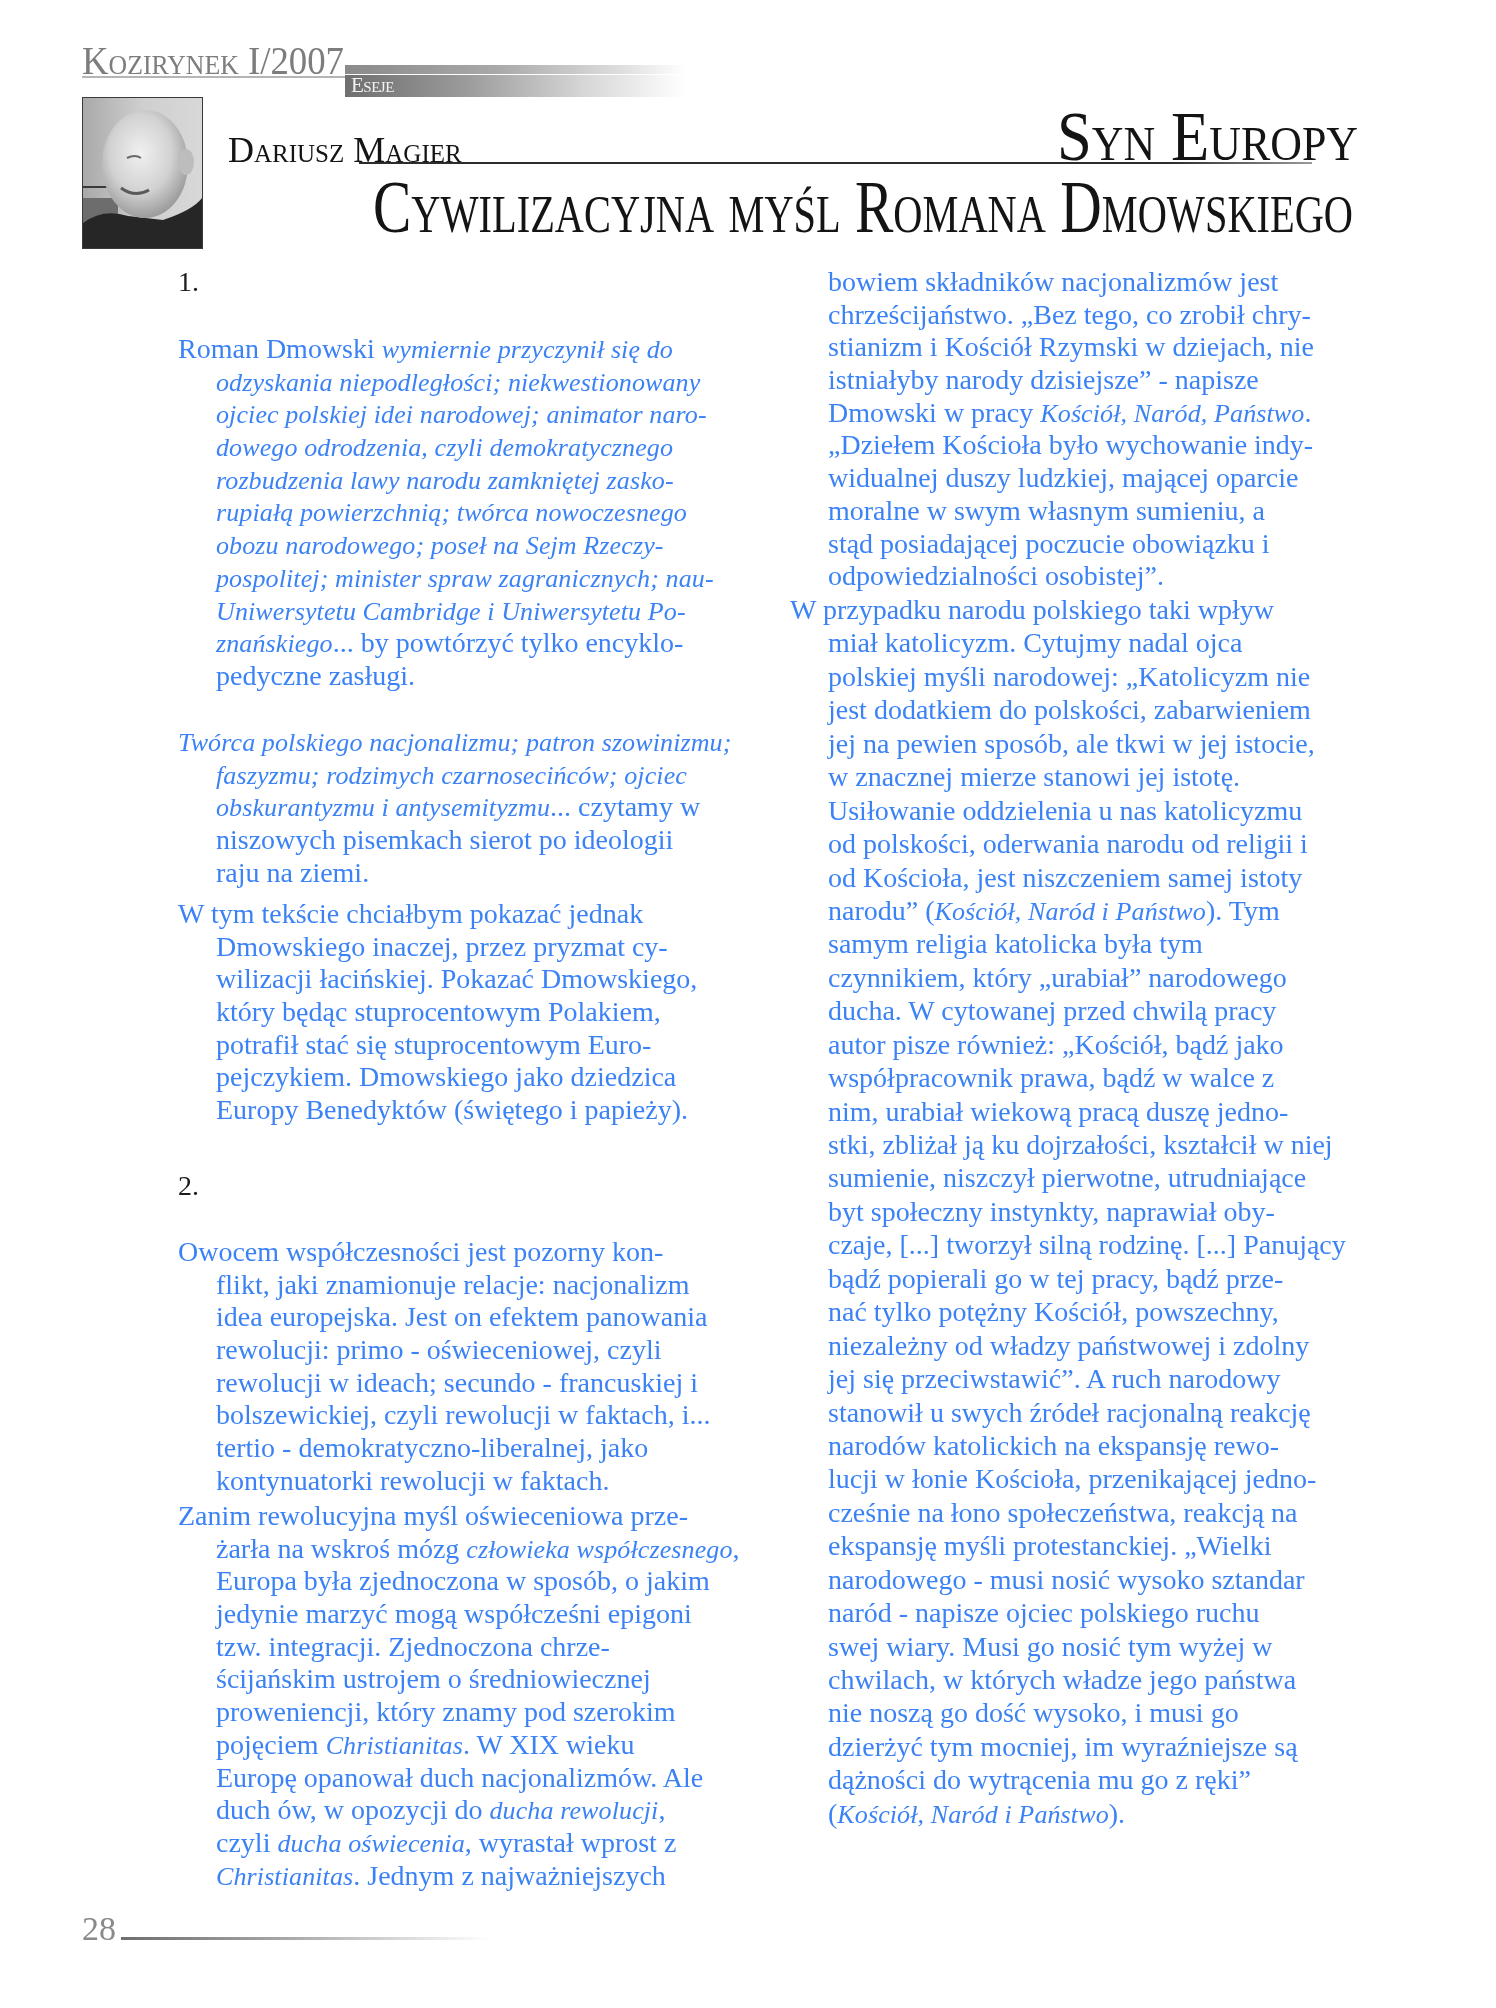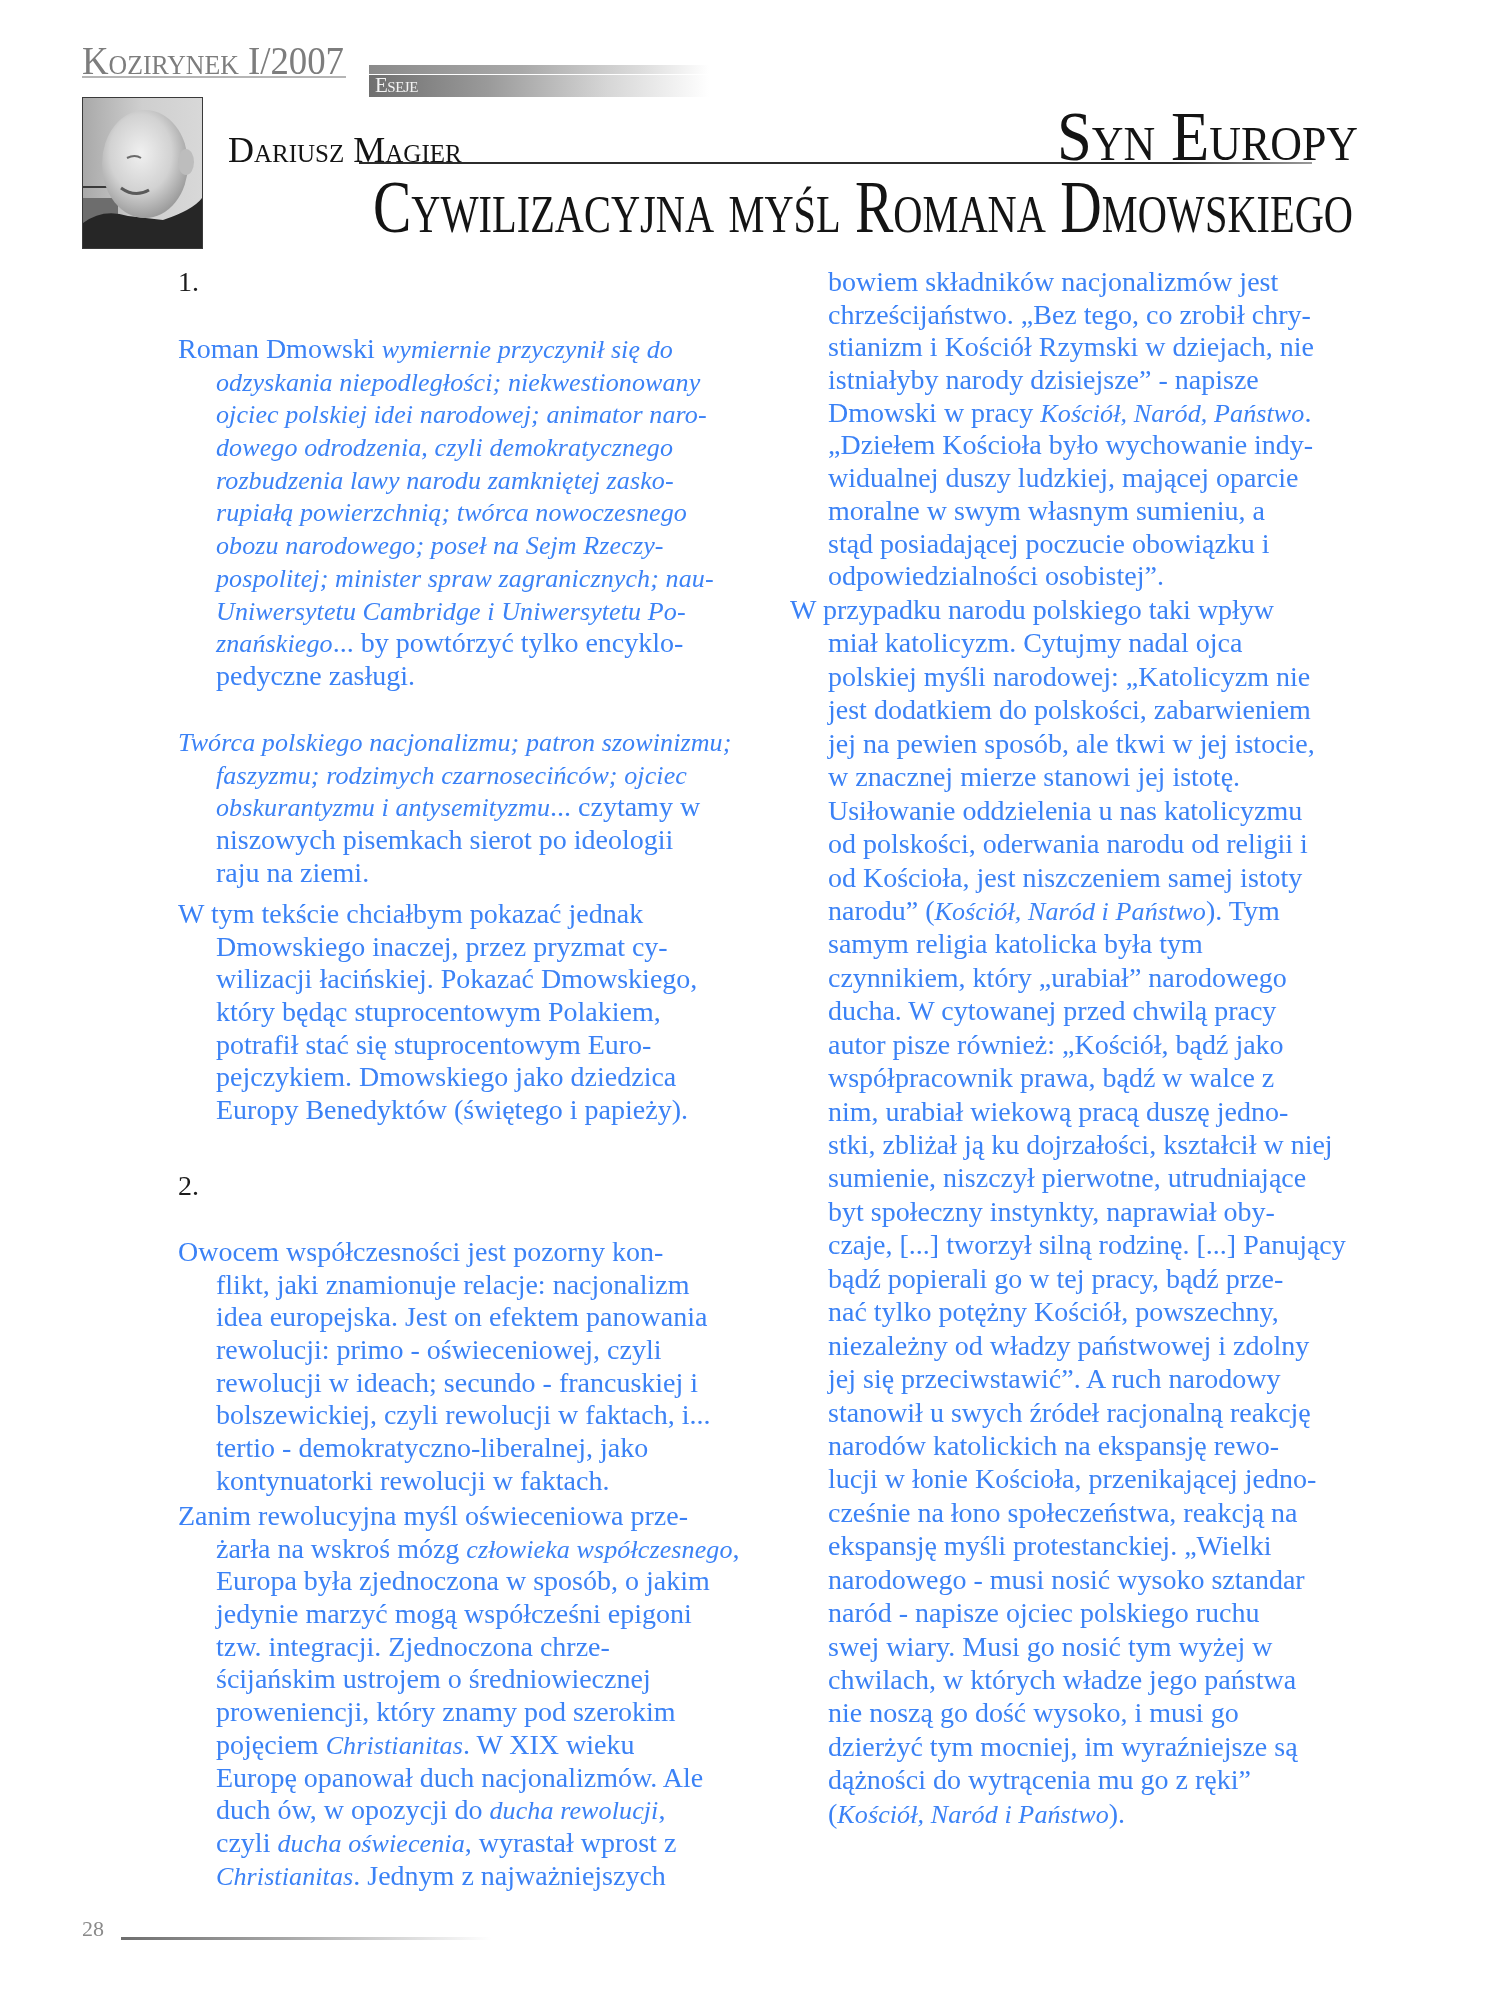--- a/index.html
+++ b/index.html
@@ -4,21 +4,21 @@
 <style>
   html, body { margin: 0; padding: 0; background: #ffffff; }
   body { width: 1496px; height: 2008px; position: relative; overflow: hidden;
          font-family: "Liberation Serif", "DejaVu Serif", serif; color: #1c1c1c; }
 
   
   .masthead { position: absolute; left: 82px; top: 40px; width: 262px; height: 42px;
               color: #7d7d7d; font-size: 40px; line-height: 42px; font-variant: small-caps;
               letter-spacing: 0px; white-space: nowrap; }
   .masthead-rule { position: absolute; left: 82px; top: 76px; width: 264px; height: 2px; background: #b5b5b5; }
-  .section-bar { position: absolute; left: 345px; top: 65px; width: 340px; height: 32px; margin-left: 24px; }
+  .section-bar { position: absolute; left: 345px; top: 65px; width: 340px; height: 32px; }
   .section-bar .strip { position: absolute; left: 0; top: 0; width: 100%; height: 9px;
               background: linear-gradient(to right, #8a8a8a 0%, #a9a9a9 45%, #dcdcdc 80%, rgba(255,255,255,0) 100%); }
   .section-bar .band { position: absolute; left: 0; top: 10px; width: 100%; height: 22px;
               background: linear-gradient(to right, #6f6f6f 0%, #9a9a9a 35%, #d6d6d6 70%, rgba(255,255,255,0) 100%); }
   .section-label { position: absolute; left: 6px; top: 9px; color: #f2f2f2; font-size: 21px; line-height: 22px;
               font-variant: small-caps; letter-spacing: -0.5px; }
 
   
   .photo { position: absolute; left: 82px; top: 97px; width: 119px; height: 150px; border: 1px solid #3a3a3a; overflow: hidden; }
   .photo svg { display: block; }
@@ -53,21 +53,21 @@
   #lp1 { top: 333px; }
   #lp2 { top: 726px; }
   #lp3 { top: 898px; }
   #h2 { top: 1170px; }
   #lp4 { top: 1236px; }
   #lp5 { top: 1500px; }
   #rp1 { top: 266px; }
   #rp2 { top: 593px; }
 
   
-  .page-number { position: absolute; left: 82px; top: 1912px; color: #8a8a8a; font-size: 22px; line-height: 34px; }
+  .page-number { position: absolute; left: 82px; top: 1912px; color: #8a8a8a; font-size: 34px; line-height: 34px; }
   .footer-rule { position: absolute; left: 121px; top: 1937px; width: 370px; height: 3px;
             background: linear-gradient(to right, #6e6e6e 0%, #a8a8a8 45%, rgba(255,255,255,0) 100%); }
 </style>
 </head>
 <body>
 
 <div class="masthead fit">
   <span class="inner" style="transform: scaleX(0.919702);">Kozirynek I/2007</span>
 </div>
 <div class="masthead-rule"></div>

